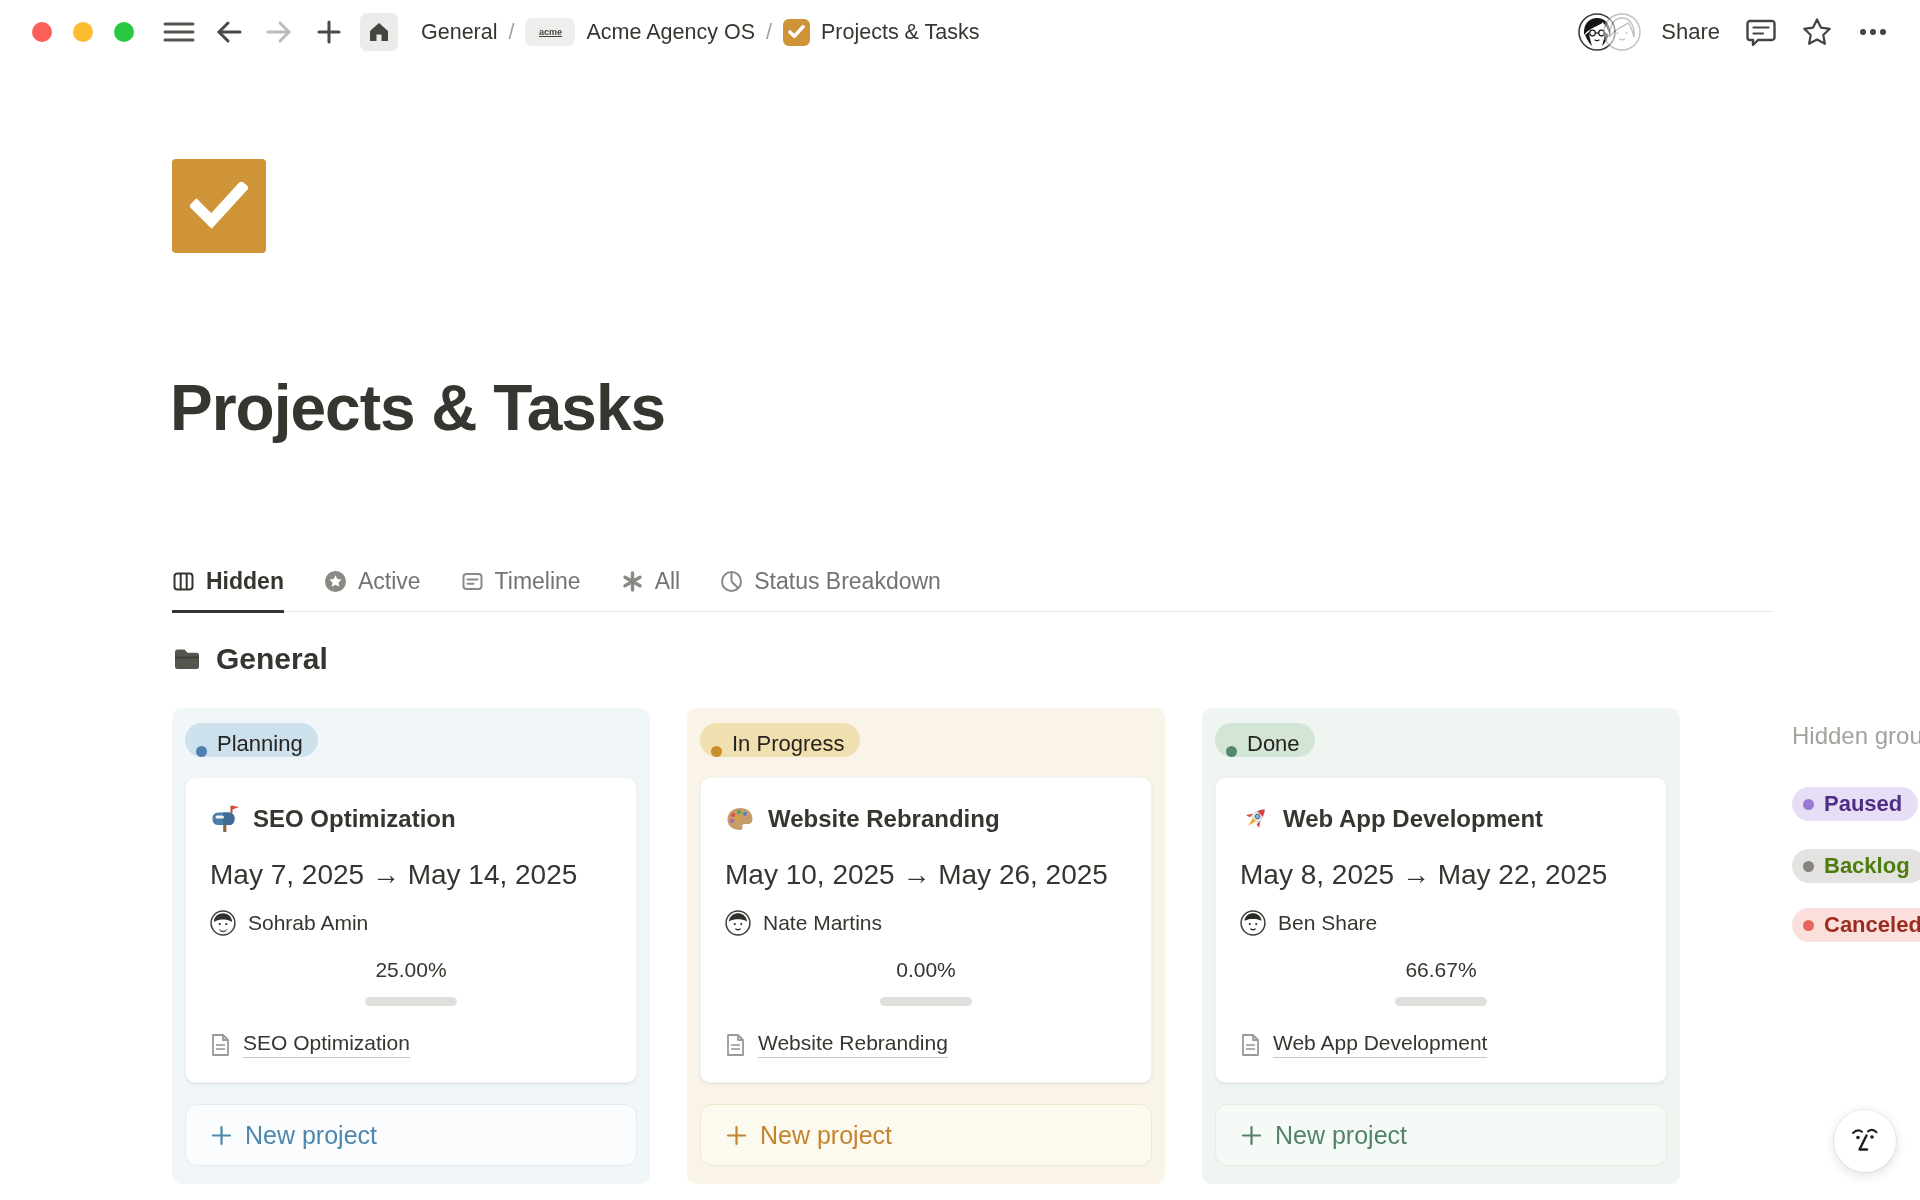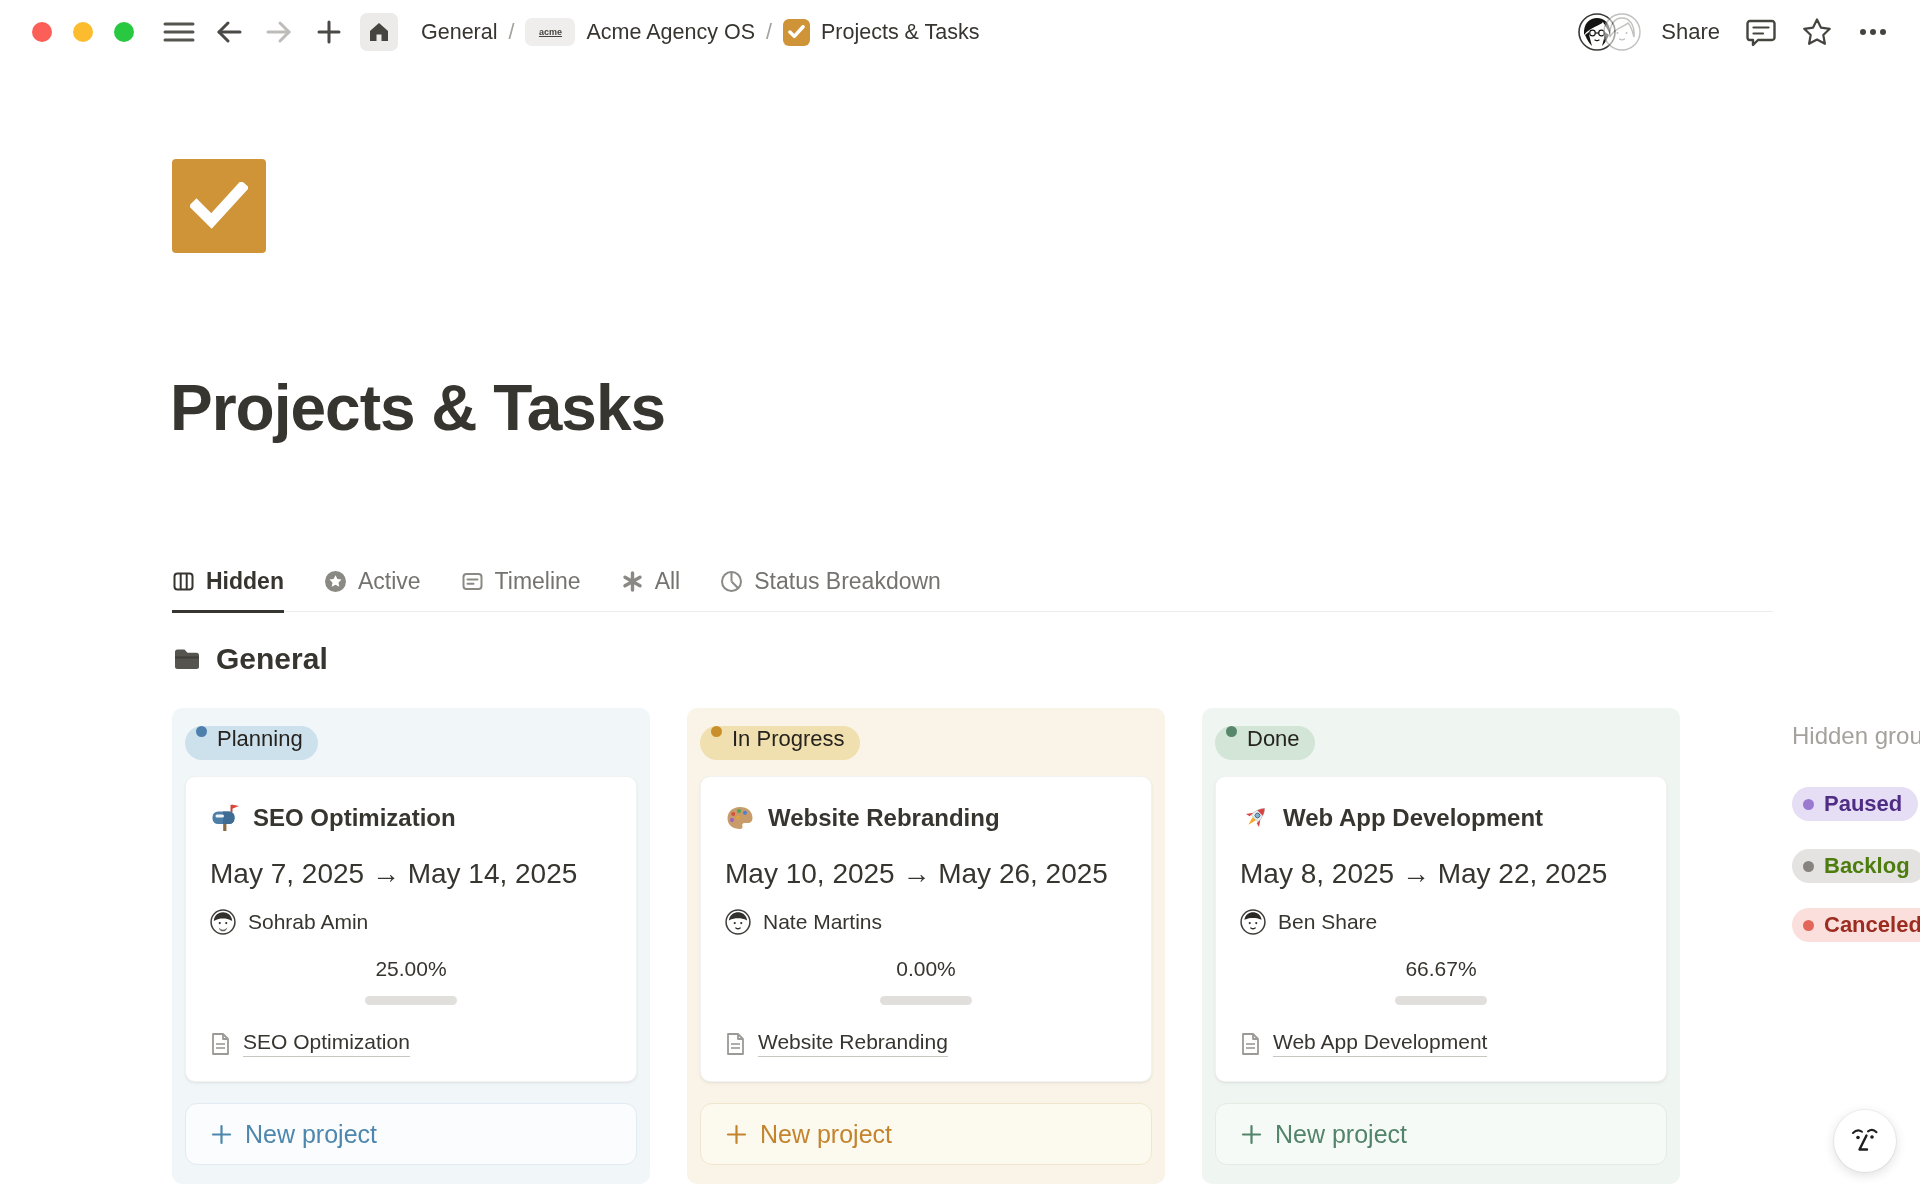--- a/index.html
+++ b/index.html
@@ -41,21 +41,21 @@
   .tab.active { color:#37352F; font-weight:bold; border-color:#37352F; }
 
   
   .section-head { margin:30px 0 0 172px; display:flex; align-items:center; gap:14px; font-size:30px; font-weight:bold; color:#37352F; }
   .board { display:flex; gap:37px; margin:32px 0 0 172px; }
   .column { width:478px; height:476px; border-radius:10px; padding:15px 13px; }
   .col-planning { background:#F1F6F9; }
   .col-progress { background:#F9F4E7; }
   .col-done     { background:#EFF5F0; }
 
-  .status-pill { display:inline-flex; align-items:flex-start; gap:10px; height:34px; padding:0 15px 0 11px; border-radius:17px; font-size:22px; color:#26231F; }
+  .status-pill { display:inline-flex; align-items:flex-end; gap:10px; height:34px; padding:0 15px 0 11px; border-radius:17px; font-size:22px; color:#26231F; }
   .pill-planning { background:#CDE1ED; }
   .pill-progress { background:#F0DFAF; }
   .pill-done     { background:#D3E5D7; }
   .dot { width:11px; height:11px; border-radius:50%; }
   .dot-planning{background:#4F7FAC}.dot-progress{background:#C98F2B}.dot-done{background:#57876B}
 
   .card { margin-top:16px; background:#fff; border-radius:10px; border:1px solid rgba(0,0,0,.05);
           box-shadow:0 1px 2px rgba(15,15,15,.06),0 2px 5px rgba(15,15,15,.03); padding:26px 24px 24px; cursor:pointer; }
   .card-title { display:flex; align-items:center; gap:13px; font-size:24px; font-weight:bold; color:#37352F; }
   .card-date { margin-top:25px; font-size:28px; }

